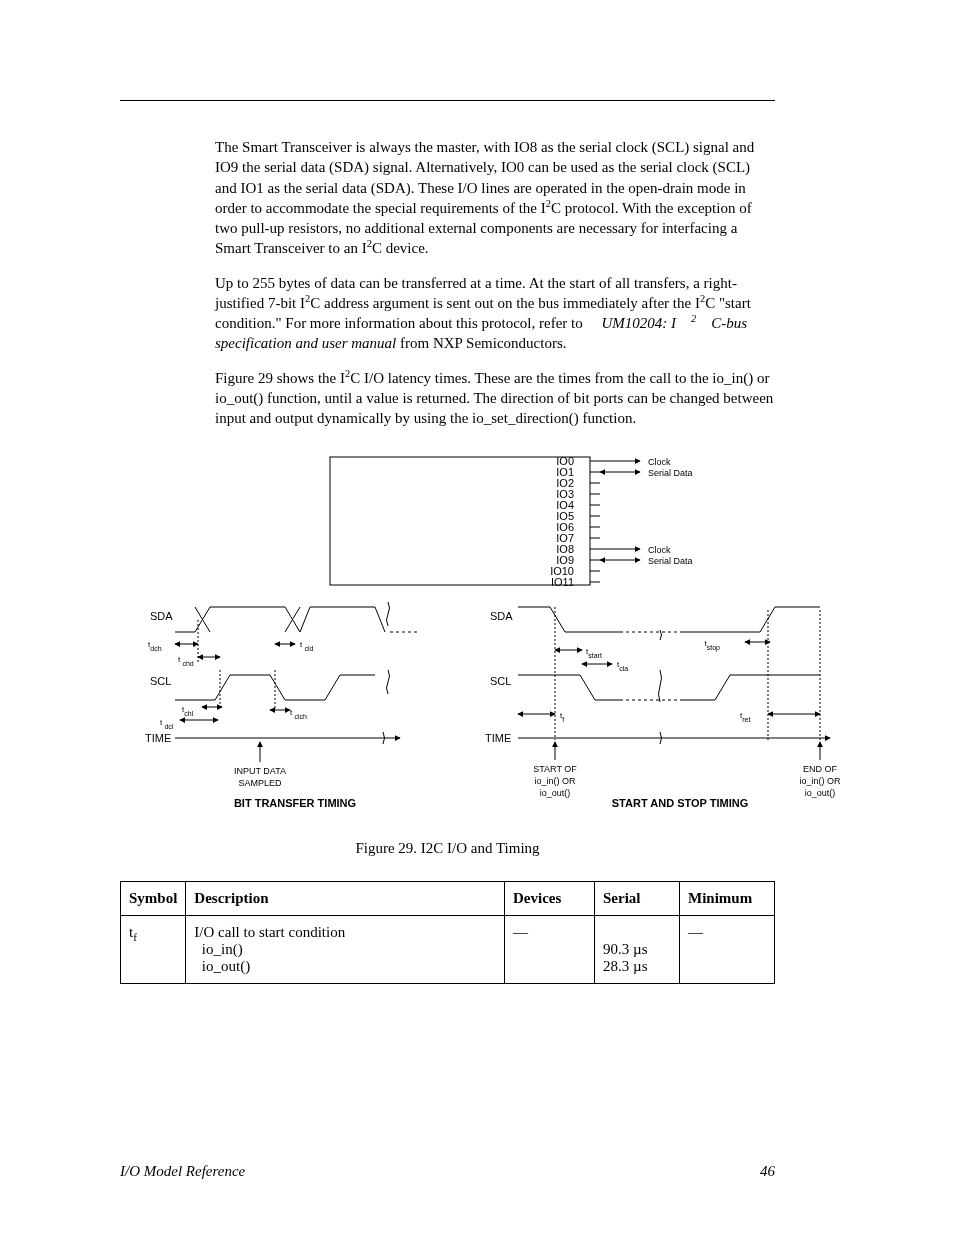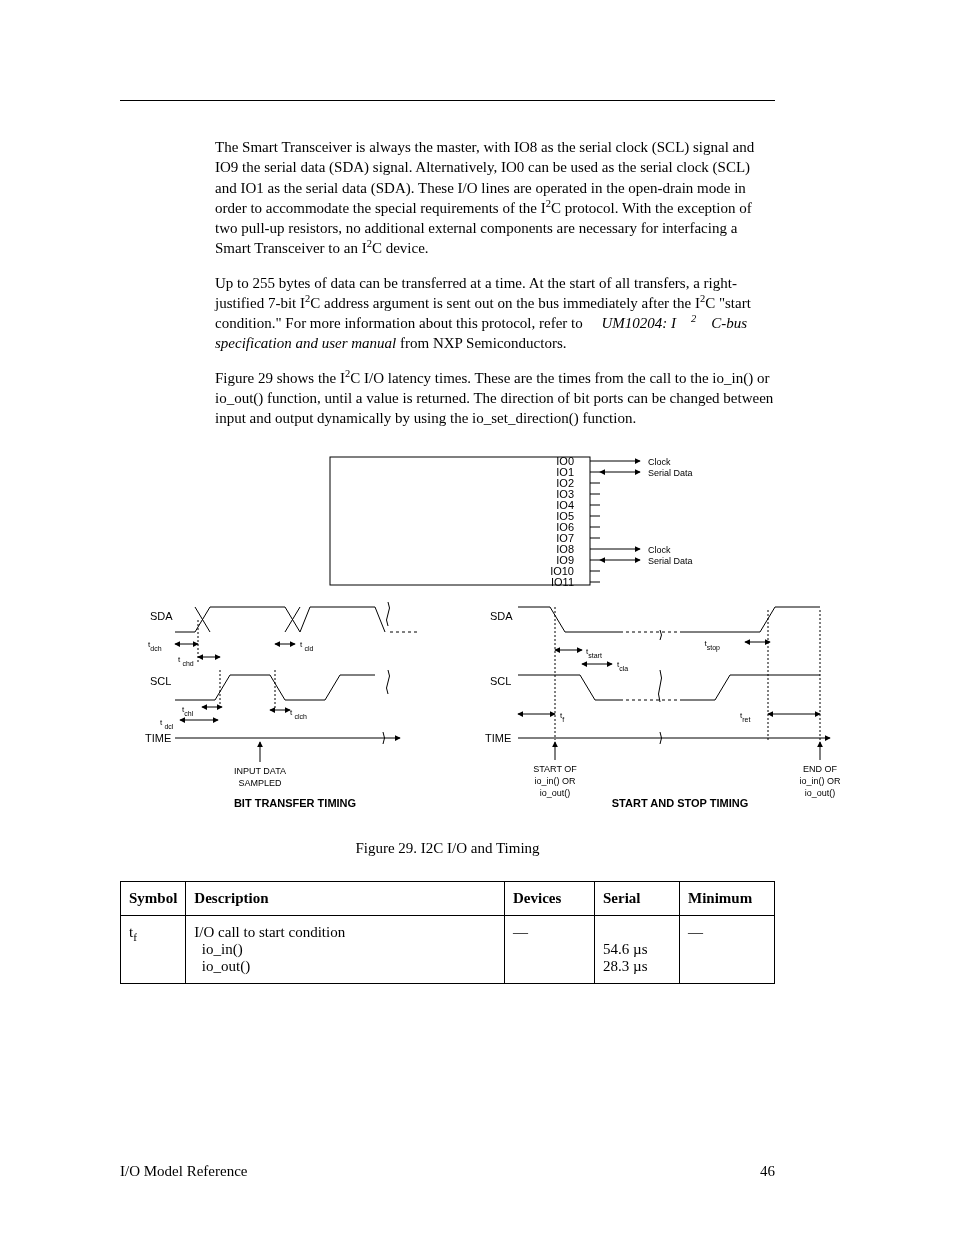--- a/index.html
+++ b/index.html
@@ -72,20 +72,21 @@
   .col-typ { width: 85px; }
   .col-max { width: 95px; }
   .footer {
     position: absolute;
     bottom: 55px;
     left: 120px;
     right: 110px;
     display: flex;
     justify-content: space-between;
     font-size: 15px;
+    font-style: italic;
   }
   
   .figure-placeholder text {
     font-family: Arial, Helvetica, sans-serif;
     font-size: 11px;
     fill: #000;
   }
   .figure-placeholder .small { font-size: 9px; }
   .figure-placeholder .tiny  { font-size: 8px; }
   .figure-placeholder .lbl-bold { font-weight: bold; font-size: 11px; }
@@ -286,21 +287,21 @@
           <span>t</span><sub>f</sub>
         </td>
         <td>
           <span>I/O call to start condition</span><br>
           &nbsp;&nbsp;<span>io_in()</span><br>
           &nbsp;&nbsp;<span>io_out()</span>
         </td>
         <td>—</td>
         <td>
           <br>
-          <span>54.6 µs</span><br>
+          <span>90.3 µs</span><br>
           <span>28.3 µs</span>
         </td>
         <td>—</td>
       </tr>
     </tbody>
   </table>
 
   <div class="footer">
     <span>I/O Model Reference</span>
     <span>46</span>

